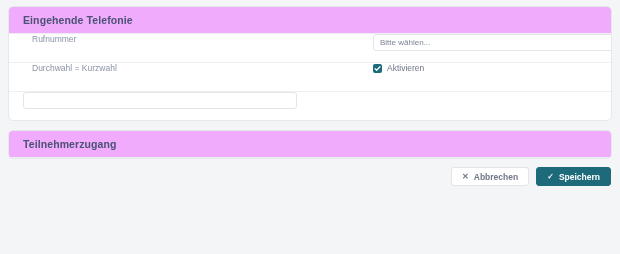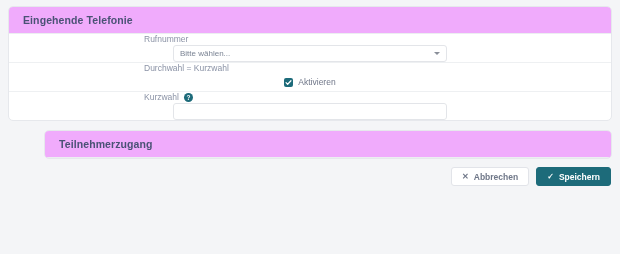--- a/index.html
+++ b/index.html
@@ -22,43 +22,41 @@
     padding: 6px 8px 0 8px;
   }
   .card {
     background: #ffffff;
     border: 1px solid #e6e8ec;
     border-radius: 5px;
     overflow: hidden;
   }
   .card + .card {
     margin-top: 9px;
-    margin-left: 36px;
   }
   .card-header {
     height: 26px;
     display: flex;
     align-items: center;
     padding: 0 14px;
     border-bottom: 1px solid #eceef1;
     background: #f0abfc;
   }
   .card-header-title {
     font-size: 10.5px;
     font-weight: bold;
     color: #4a5275;
     letter-spacing: .1px;
   }
   .form-row {
     display: flex;
-    align-items: center;
+    align-items: flex-start;
     min-height: 28px;
     padding: 0 14px;
     border-bottom: 1px solid #eef0f2;
-    flex-direction: column;
   }
   .form-row:last-child {
     border-bottom: none;
   }
   .row-label {
     flex: 0 0 auto;
     width: 350px;
     display: flex;
     align-items: center;
     gap: 5px;
@@ -204,24 +202,20 @@
             <svg width="7" height="7" viewBox="0 0 8 8" aria-hidden="true">
               <path d="M1.2 4.2 L3 6 L6.8 2" fill="none" stroke="#ffffff" stroke-width="1.4" stroke-linecap="round" stroke-linejoin="round"></path>
             </svg>
           </span>
           <span class="checkbox-label">Aktivieren</span>
         </div>
       </div>
     </div>
 
     <div class="form-row">
-      <div class="row-label">
-        <span>Kurzwahl</span>
-        <span class="info-icon">?</span>
-      </div>
       <div class="row-control">
         <div class="field"></div>
       </div>
     </div>
   </div>
 
   <div class="card">
     <div class="card-header">
       <span class="card-header-title">Teilnehmerzugang</span>
     </div>

